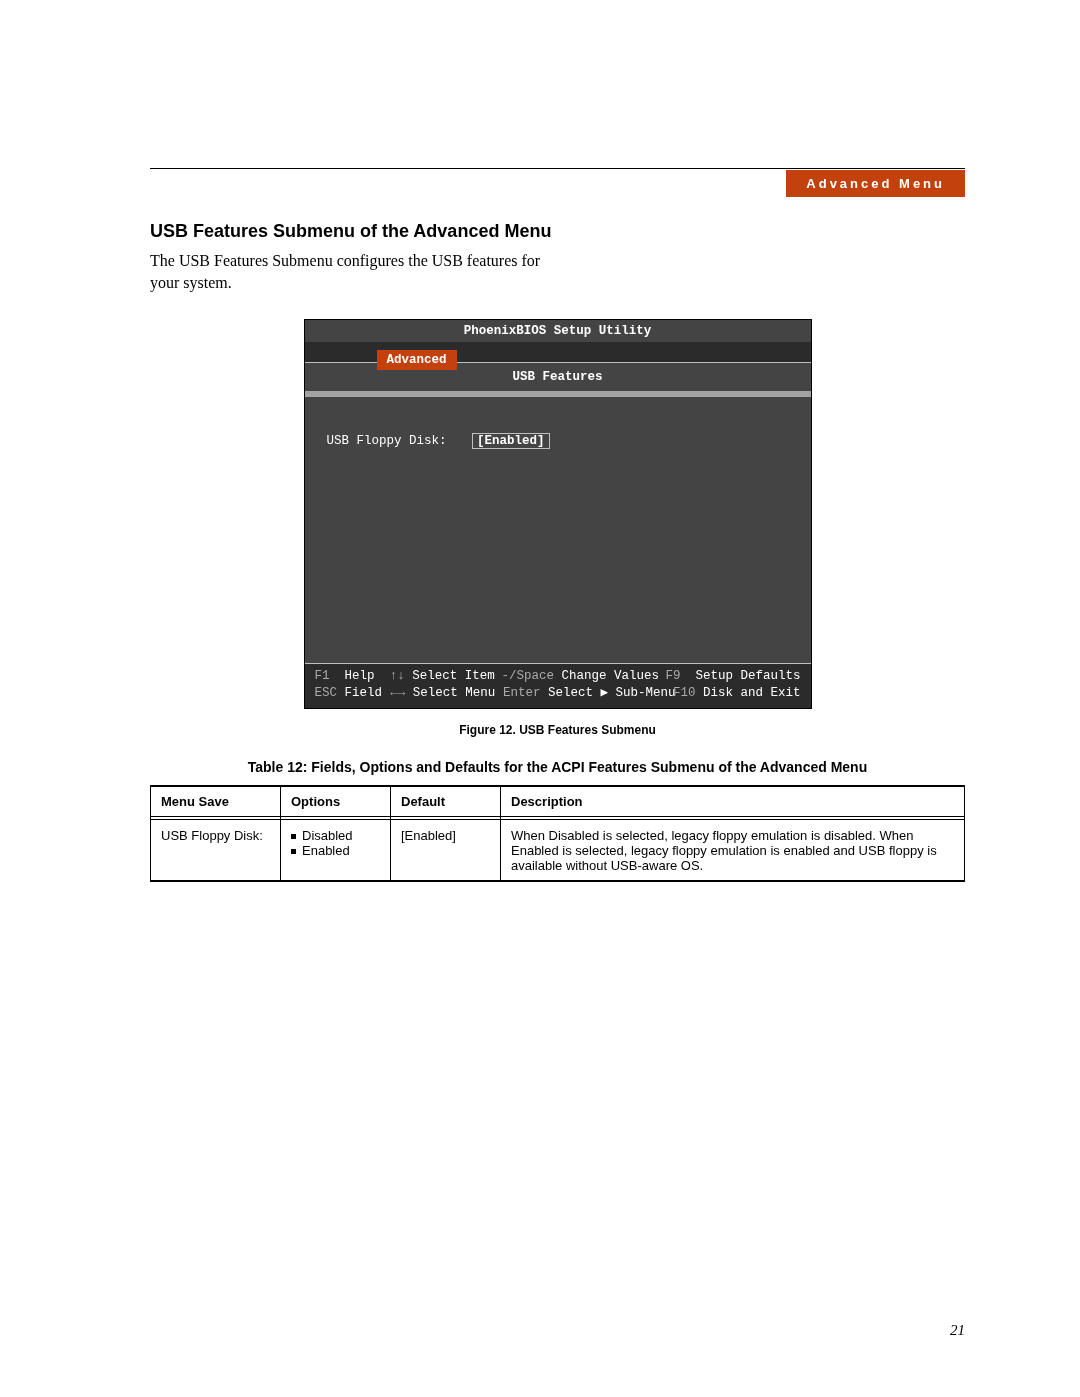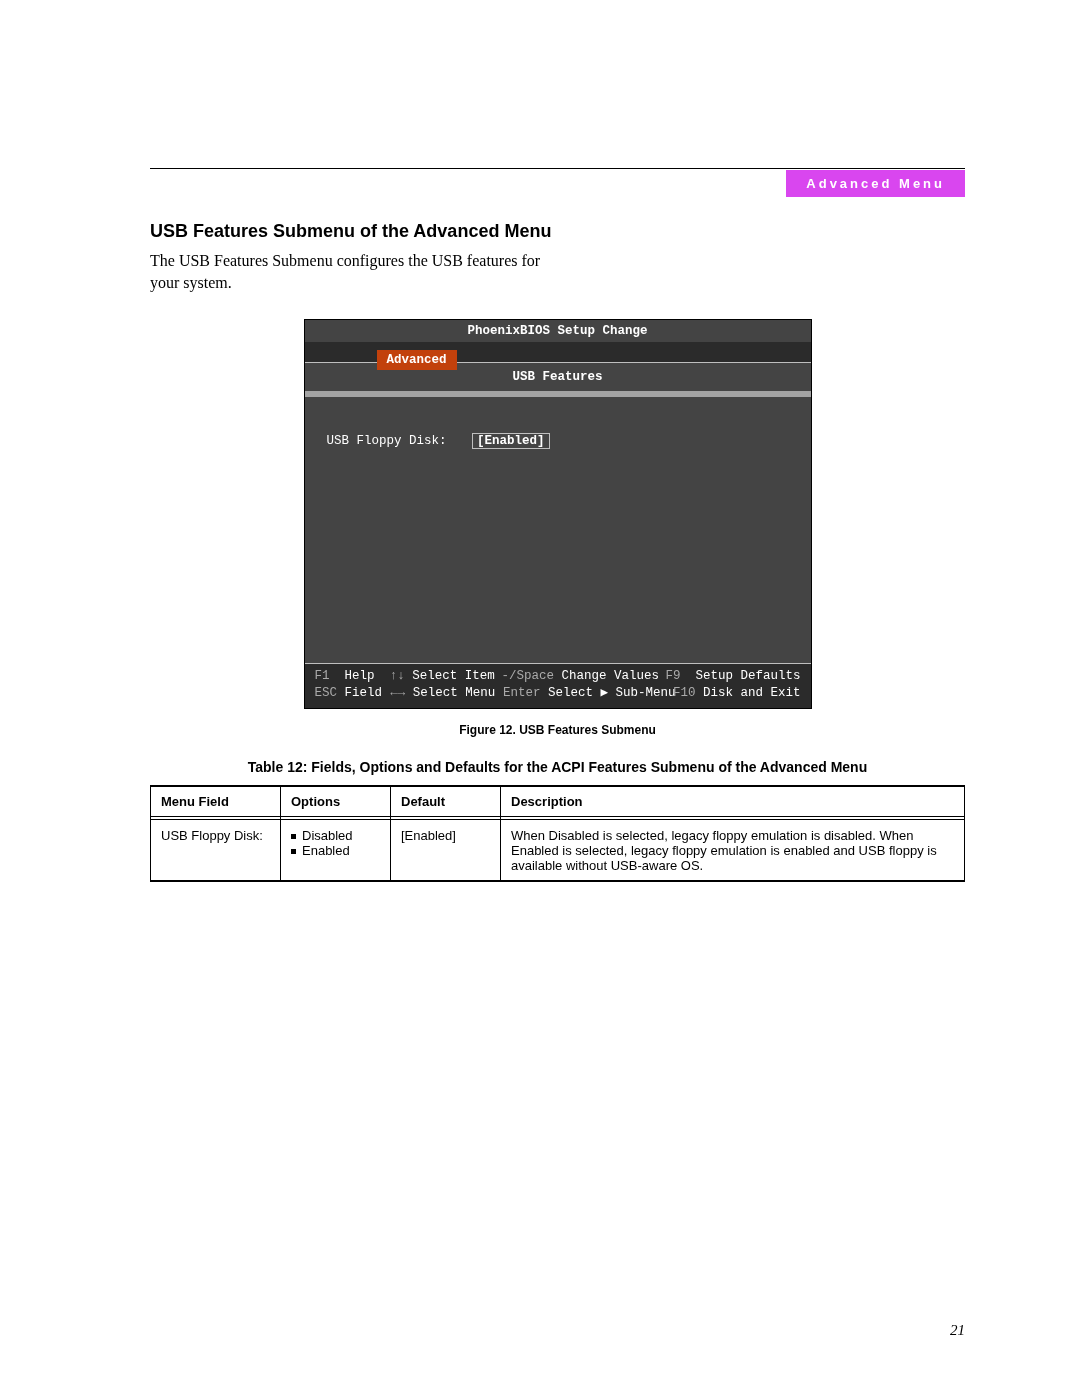--- a/index.html
+++ b/index.html
@@ -21,21 +21,21 @@
     border-top: 1px solid #000;
     position: absolute;
     top: 168px;
     left: 150px;
     right: 115px;
   }
   .header-tab {
     position: absolute;
     top: 170px;
     right: 115px;
-    background: #d946ef;
+    background: #c2410c;
     color: #fff;
     font-family: Arial, Helvetica, sans-serif;
     font-size: 13px;
     letter-spacing: 3px;
     font-weight: bold;
     padding: 6px 20px;
     white-space: nowrap;
     text-align: center;
   }
   .section-title {
@@ -201,21 +201,21 @@
 <body>
 
 <div class="page">
   <div class="top-rule"></div>
   <div class="header-tab">Advanced Menu</div>
 
   <div class="section-title">USB Features Submenu of the Advanced Menu</div>
   <div class="body-text">The USB Features Submenu configures the USB features for your system.</div>
 
   <div class="bios">
-    <div class="bios-title">PhoenixBIOS Setup Change</div>
+    <div class="bios-title">PhoenixBIOS Setup Utility</div>
     <div class="bios-tabstrip">
       <div class="bios-tab-active">Advanced</div>
     </div>
     <div class="bios-body">
       <div class="bios-left">
         <div class="bios-col-title">USB Features</div>
         <div class="bios-left-content">
           <span class="bios-field-label">USB Floppy Disk:</span>
           <span class="bios-field-value">[Enabled]</span>
         </div>
@@ -242,21 +242,21 @@
 
   <table class="doc-table">
     <colgroup>
       <col style="width:130px">
       <col style="width:110px">
       <col style="width:110px">
       <col>
     </colgroup>
     <thead>
       <tr>
-        <th>Menu Field</th>
+        <th>Menu Save</th>
         <th>Options</th>
         <th>Default</th>
         <th>Description</th>
       </tr>
     </thead>
     <tbody>
       <tr>
         <td>USB Floppy Disk:</td>
         <td>
           <ul class="opt-list">

